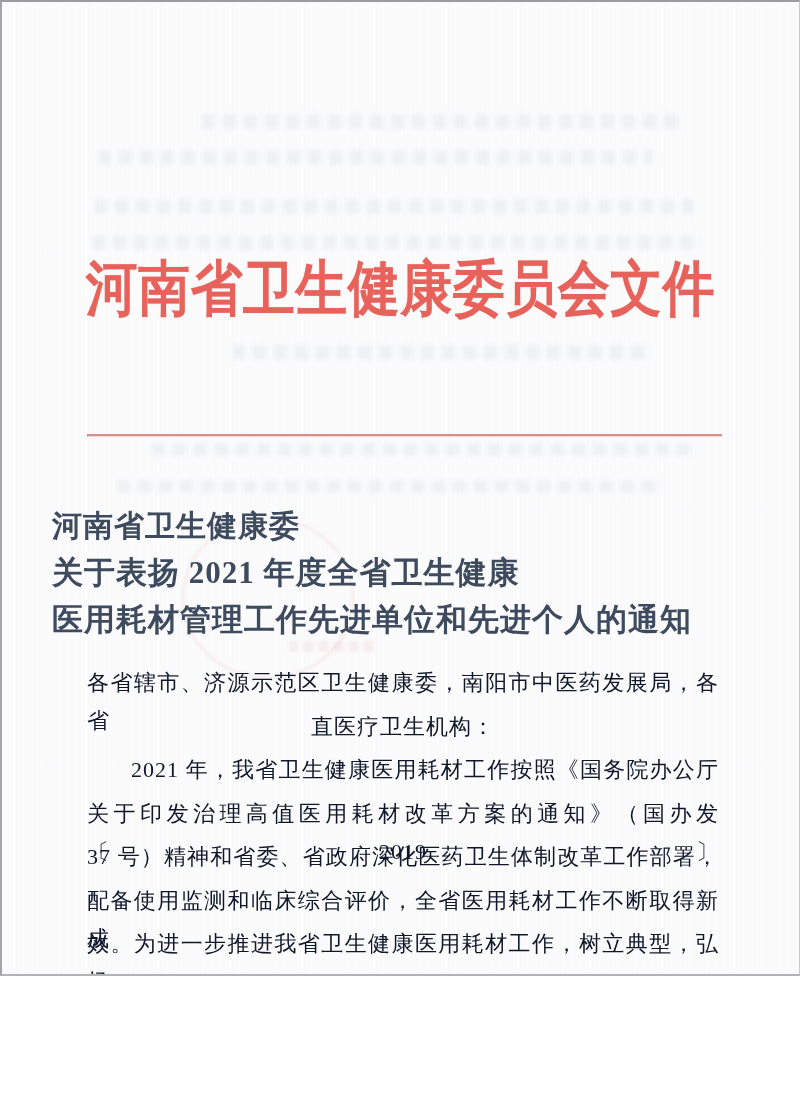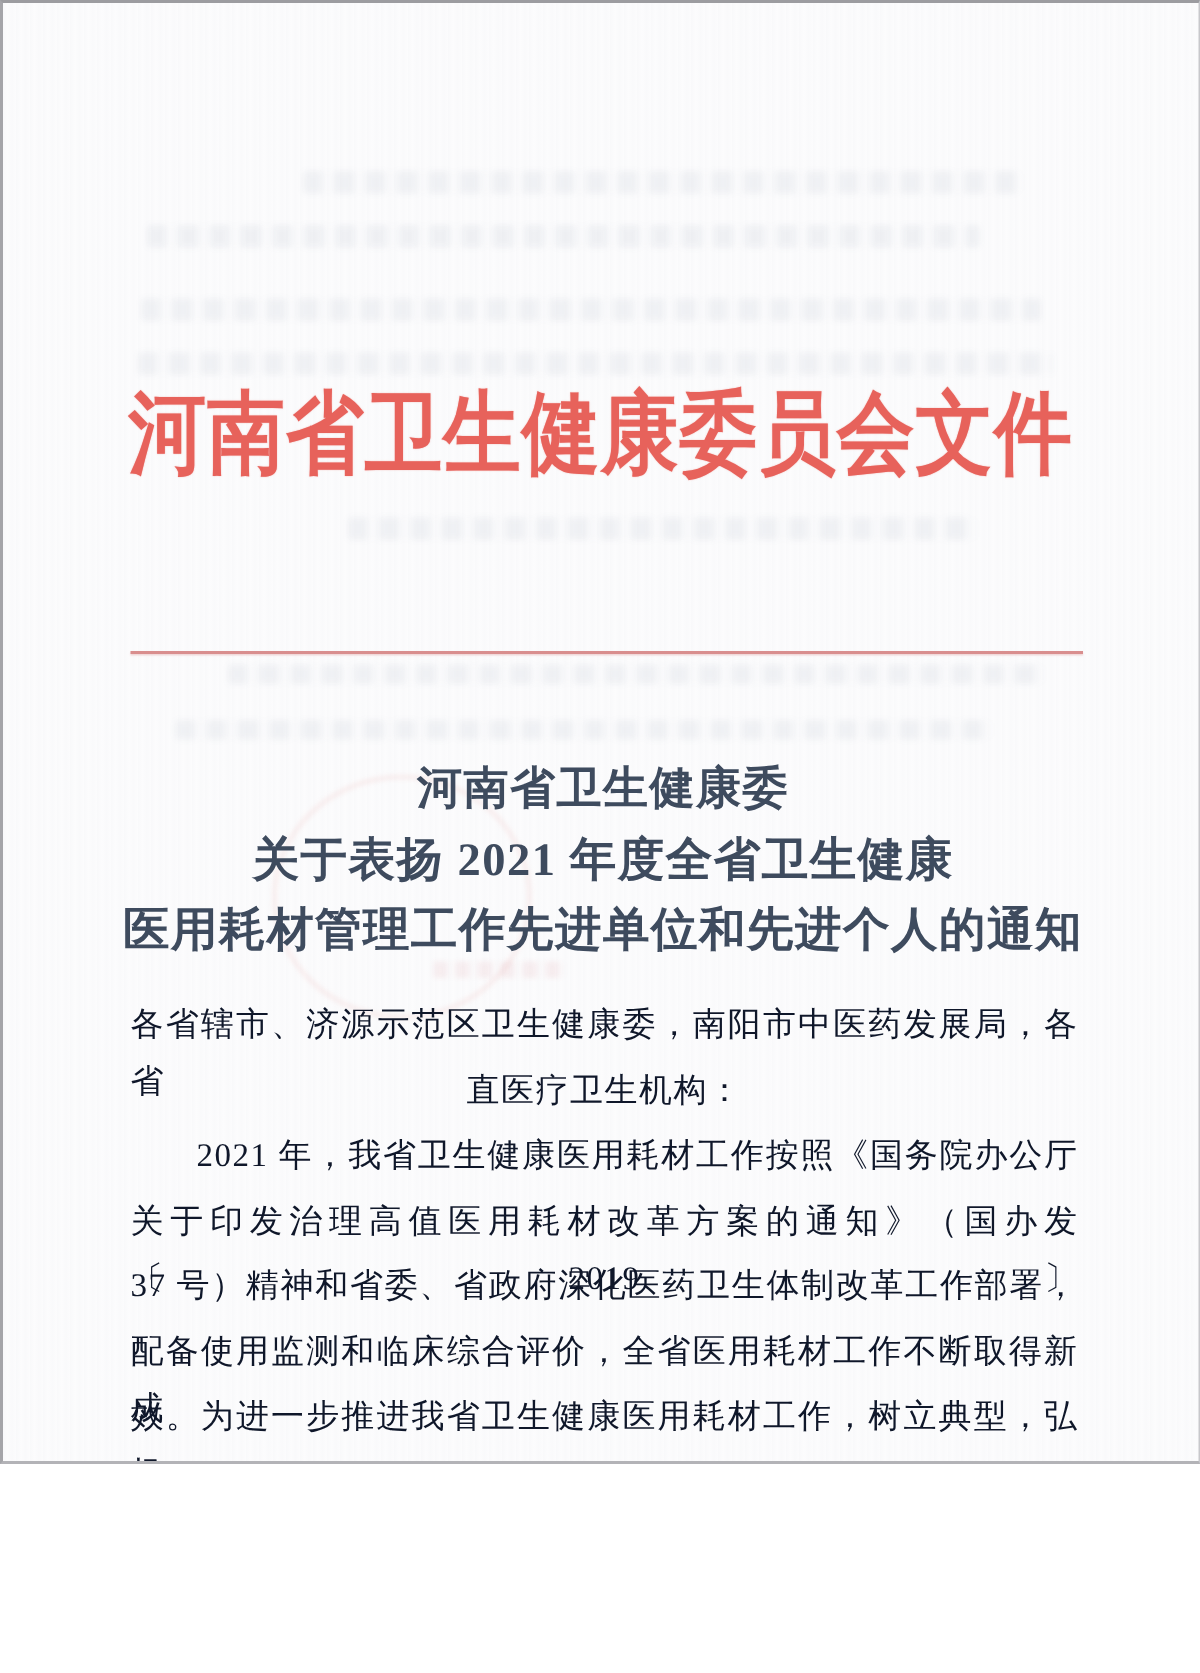--- a/index.html
+++ b/index.html
@@ -91,21 +91,21 @@
     position: absolute;
     top: 432px; left: 85px;
     width: 635px; height: 2px;
     background: #d98e8e;
     box-shadow: 0 1px 1px rgba(217,142,142,0.35);
   }
   .notice-title {
     position: absolute;
     top: 500px; left: 50px;
     width: 700px;
-    text-align: center;
+    text-align: left;
     color: #3e4b5e;
     font-weight: bold;
   }
   .notice-title .t-line { line-height: 47px; letter-spacing: 1px; }
   .notice-title .t1 { font-size: 30px; }
   .notice-title .t2 { font-size: 31px; }
   .notice-title .t3 { font-size: 31px; }
 
   .body-text {
     position: absolute;

